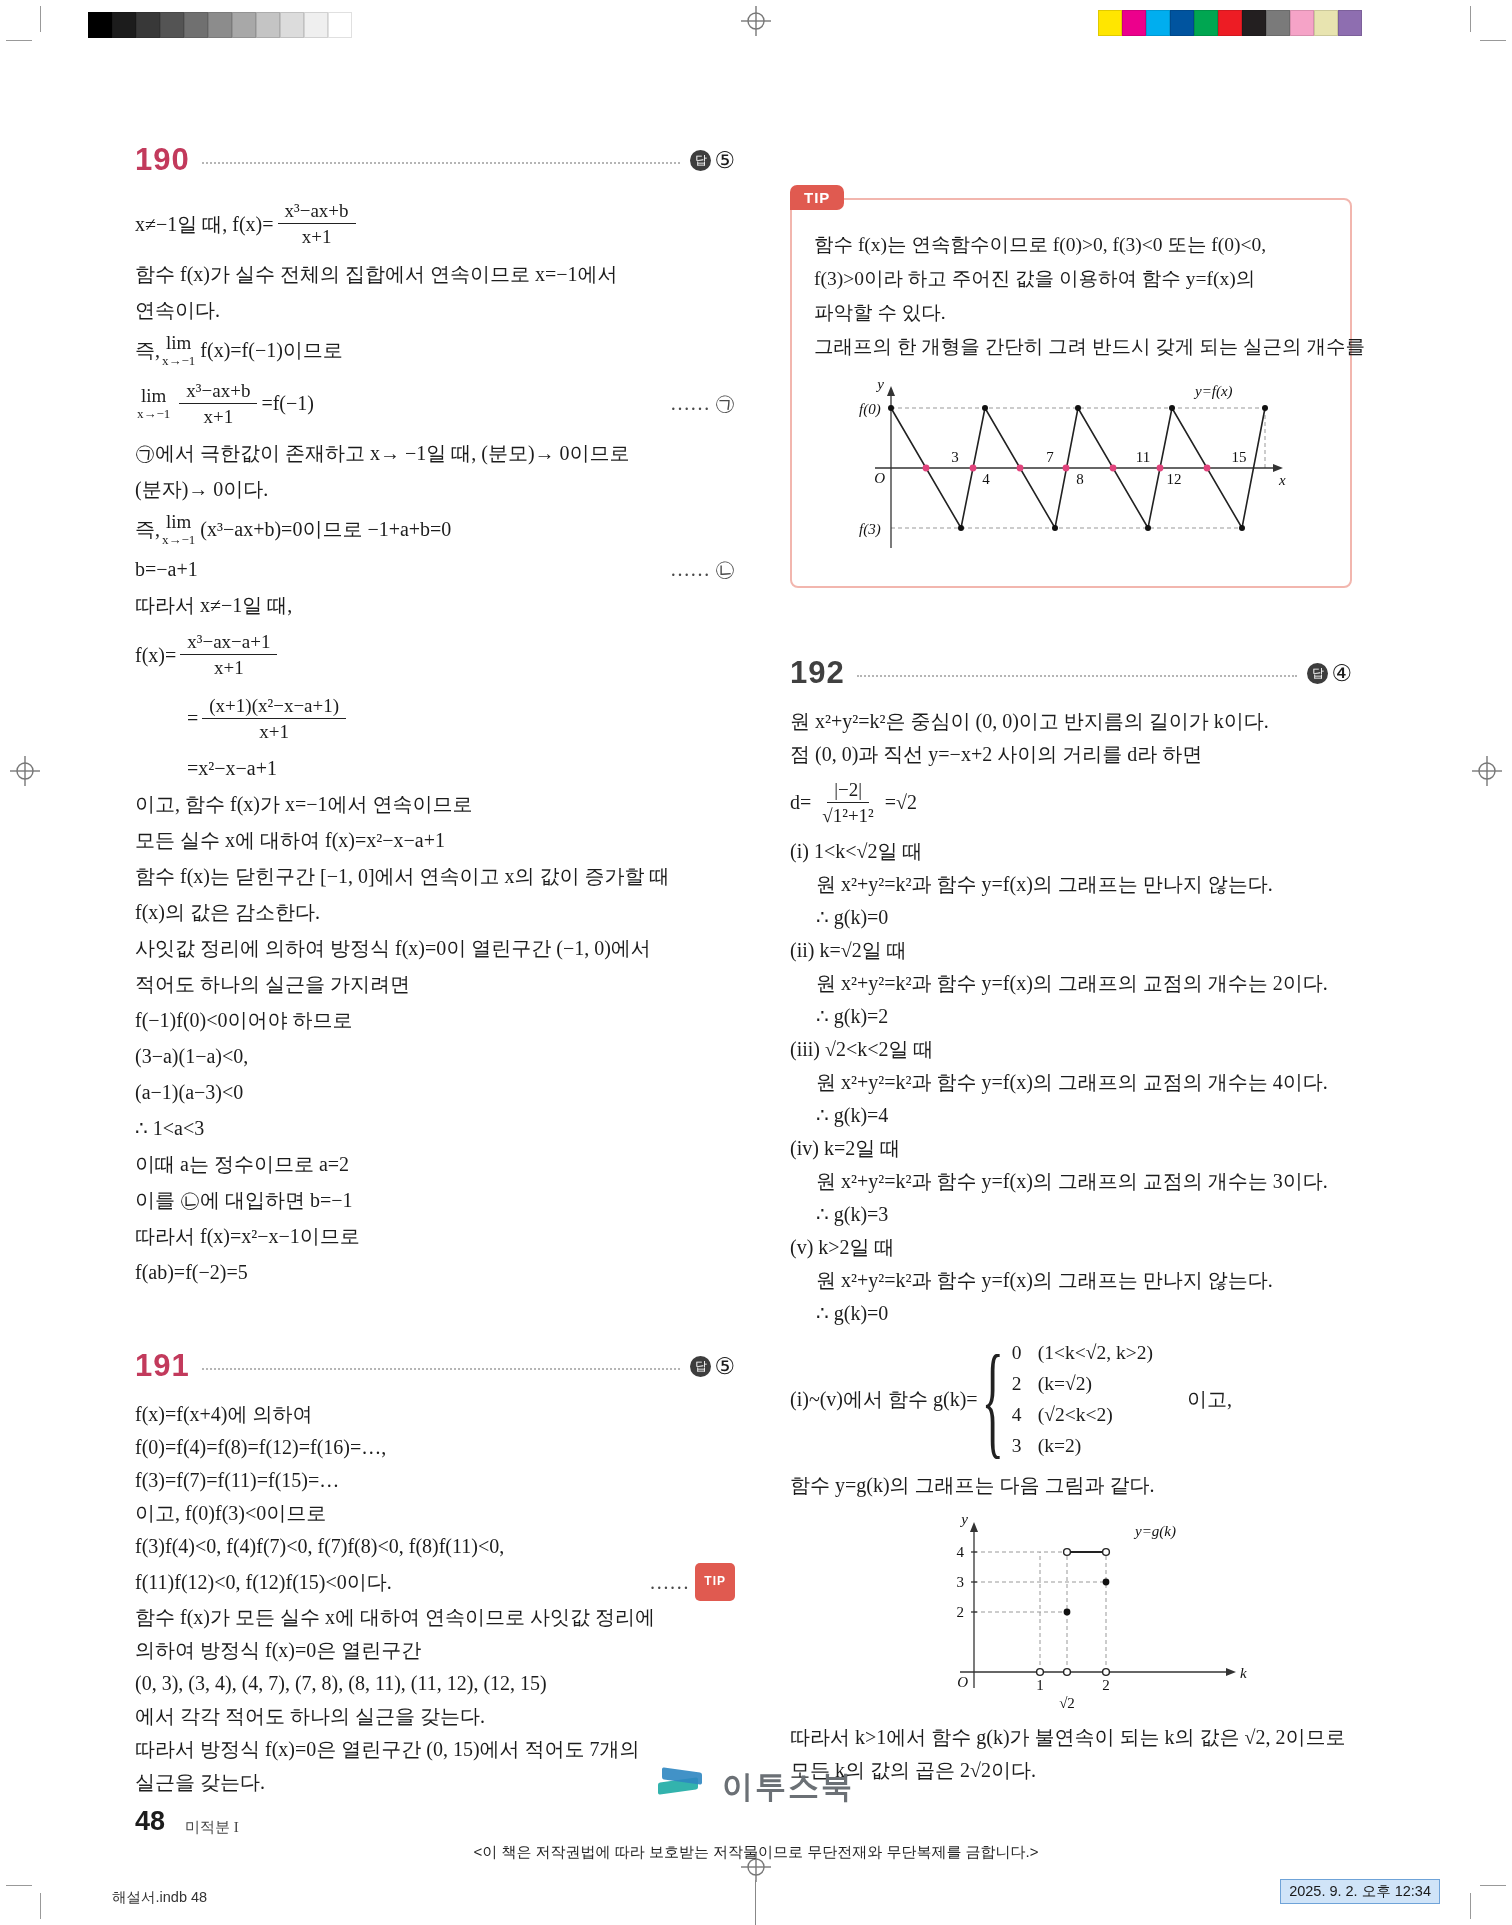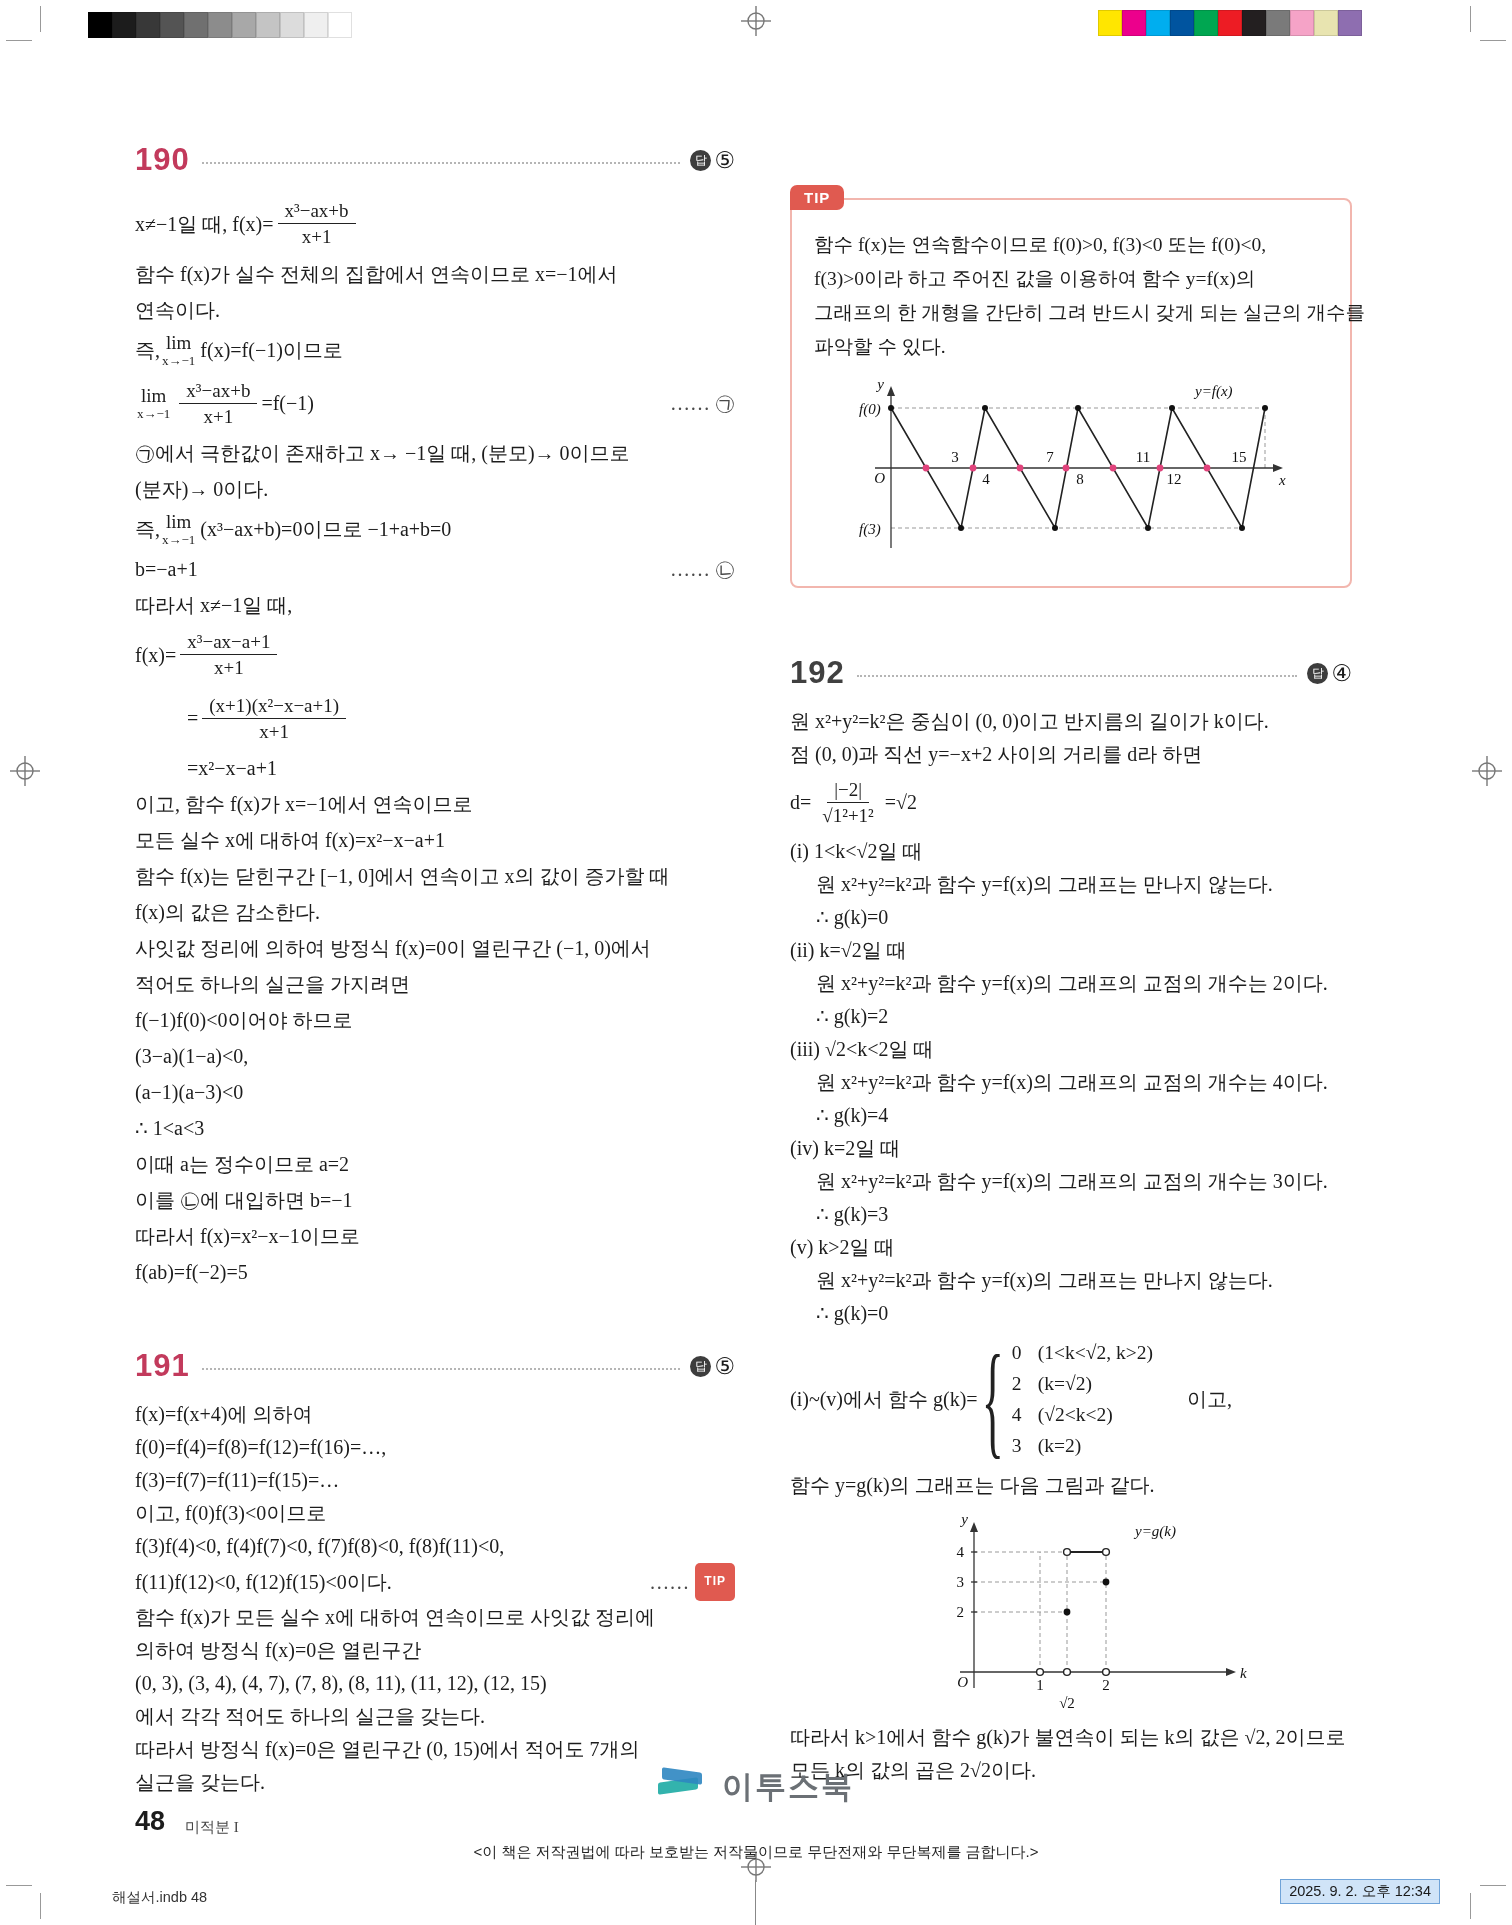--- a/index.html
+++ b/index.html
@@ -266,22 +266,22 @@
     <div class="mline">에서 각각 적어도 하나의 실근을 갖는다.</div>
     <div class="mline">따라서 방정식 f(x)=0은 열린구간 (0, 15)에서 적어도 7개의</div>
     <div class="mline">실근을 갖는다.</div>
   </div>
 
   <div class="block" style="left:790px;top:198px;width:562px">
     <div class="tipbox">
       <span class="tipchip">TIP</span>
       <div class="mline">함수 f(x)는 연속함수이므로 f(0)&gt;0, f(3)&lt;0 또는 f(0)&lt;0,</div>
       <div class="mline">f(3)&gt;0이라 하고 주어진 값을 이용하여 함수 y=f(x)의</div>
+      <div class="mline">파악할 수 있다.</div>
       <div class="mline">그래프의 한 개형을 간단히 그려 반드시 갖게 되는 실근의 개수를</div>
-      <div class="mline">파악할 수 있다.</div>
 
       <svg class="graph" width="430" height="192" viewBox="0 0 430 192" style="margin:12px auto 0">
         <line class="g-dash" x1="34" y1="32" x2="410" y2="32"></line>
         <line class="g-dash" x1="34" y1="152" x2="386" y2="152"></line>
         <line class="g-dash" x1="408" y1="32" x2="408" y2="92"></line>
         <line class="g-axis" x1="34" y1="172" x2="34" y2="16"></line>
         <path class="g-arrow" d="M34,10 L30,20 L38,20 Z"></path>
         <line class="g-axis" x1="18" y1="92" x2="418" y2="92"></line>
         <path class="g-arrow" d="M426,92 L416,88 L416,96 Z"></path>
         <polyline class="g-curve" points="34,32 104,152 128,32 198,152 221,32 291,152 315,32 385,152 408,32"></polyline>

